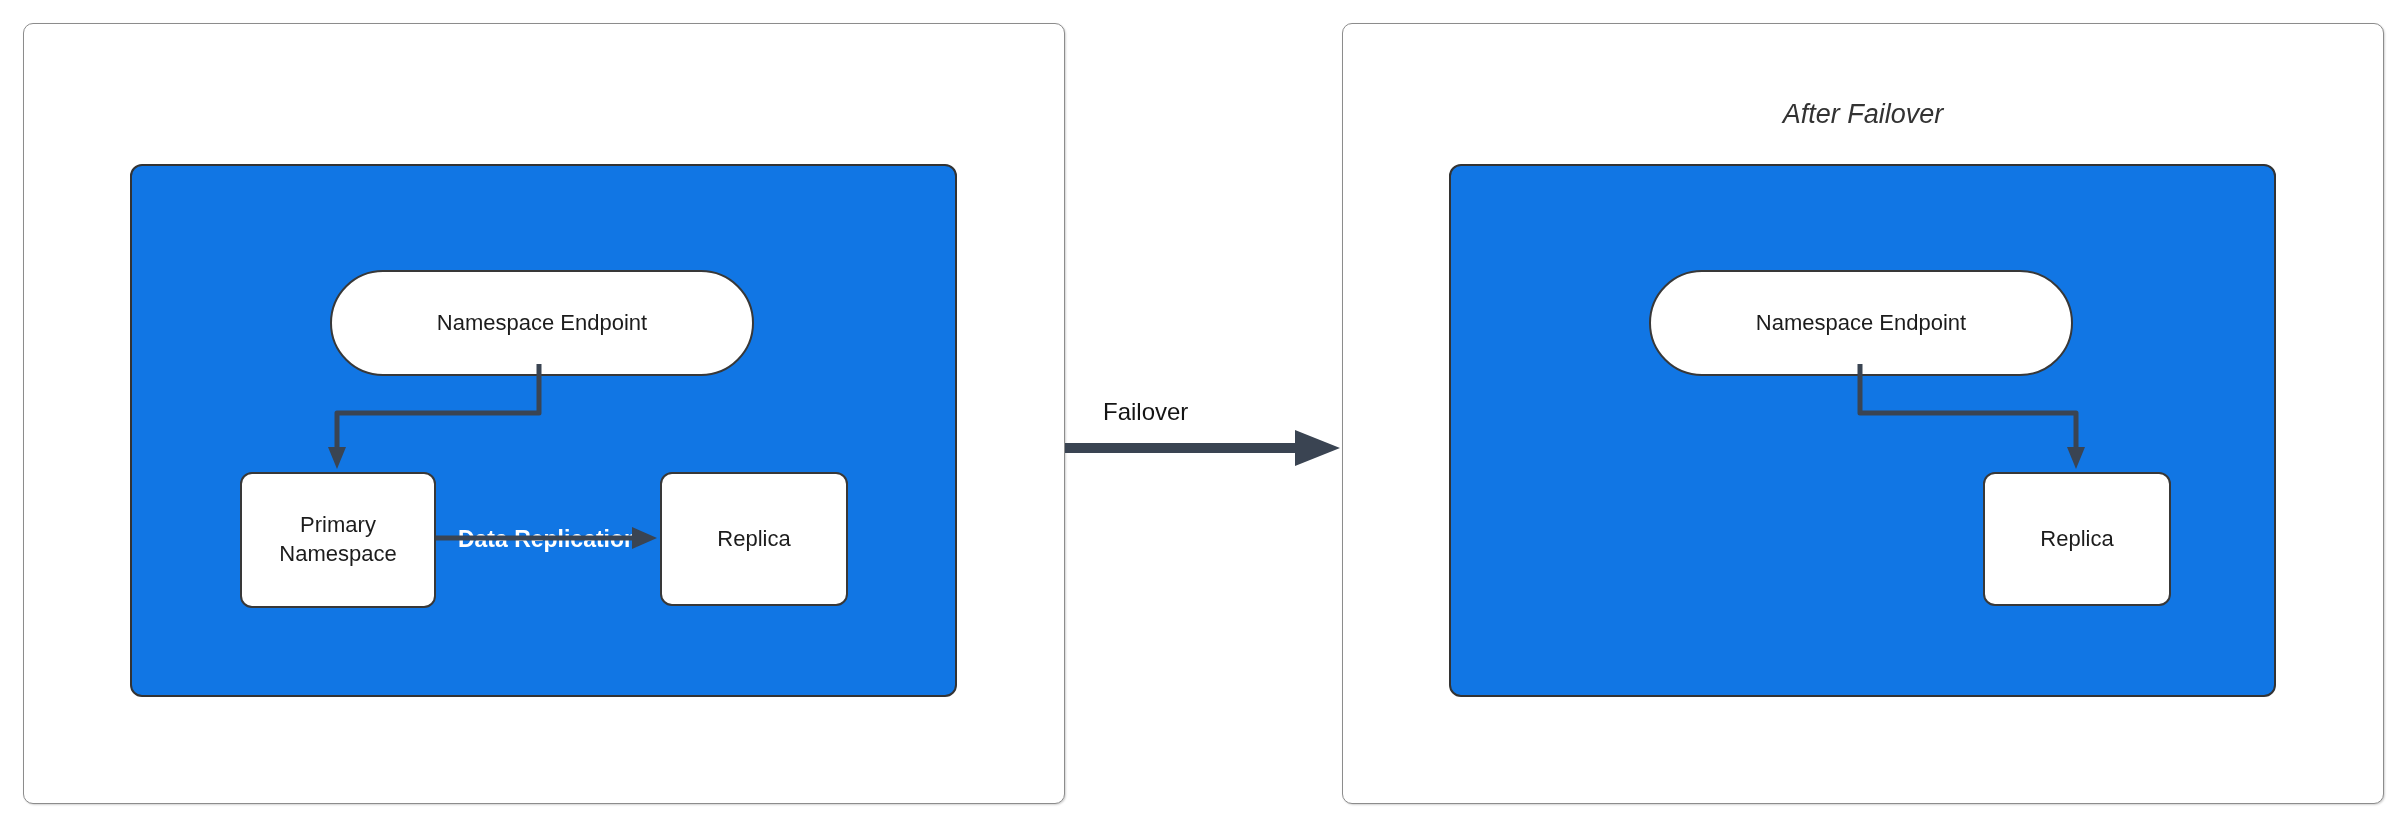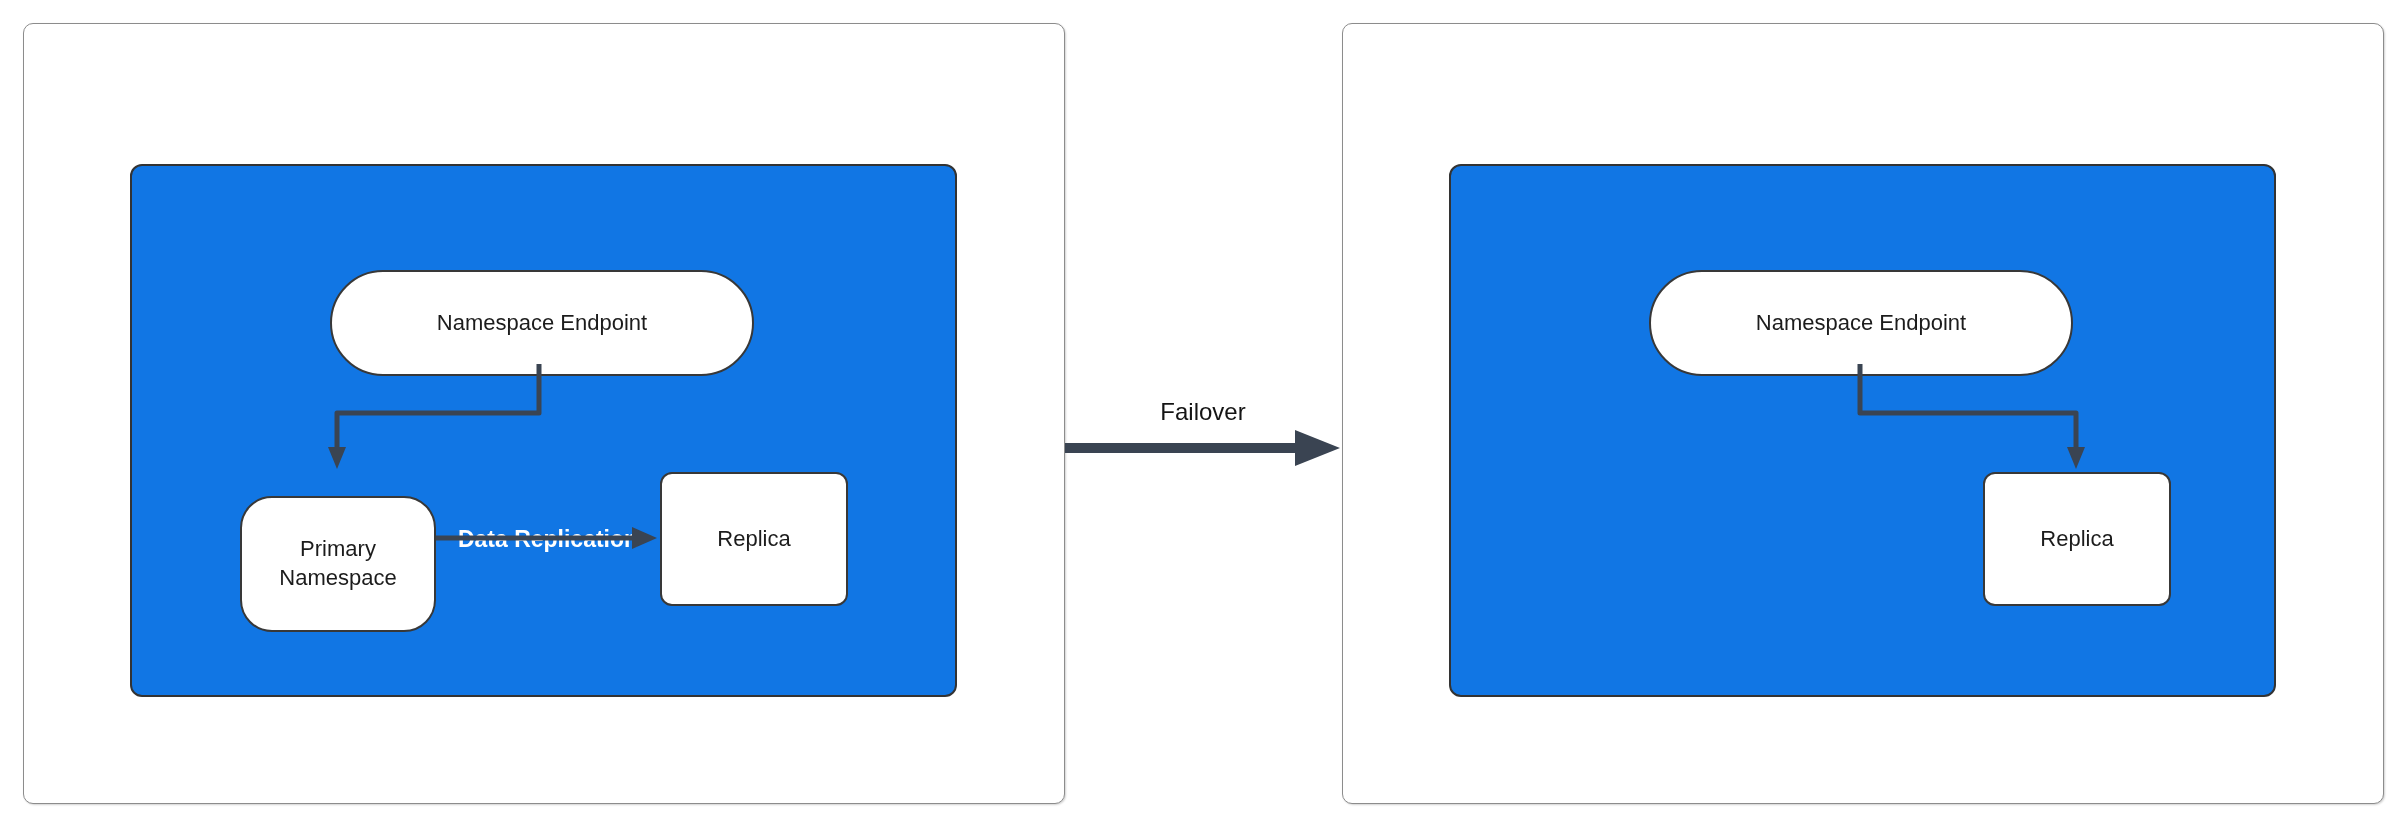--- a/index.html
+++ b/index.html
@@ -27,37 +27,37 @@
   }
   .node{
     position:absolute;display:flex;align-items:center;justify-content:center;
     background:var(--node-fill,#ffffff);
     border:2px solid var(--node-border,#383838);
     box-sizing:border-box;text-align:center;
     font-size:22px;color:var(--node-text,#1c1c1c);line-height:1.3;
   }
   .stadium{left:306px;top:234px;width:424px;height:106px;border-radius:53px;margin-top:12px;}
   .rect{border-radius:12px;}
-  .primary{left:216px;top:472px;width:196px;height:136px;padding:0 28px;border-radius:32px;}
+  .primary{left:216px;top:448px;width:196px;height:136px;padding:0 28px;}
   .replica-left{left:636px;top:448px;width:188px;height:134px;}
   .recovering{
     left:222px;top:445px;width:190px;height:139px;
     background:var(--recovering-fill,#e2e2e6);
     font-style:italic;font-size:24px;color:var(--recovering-text,#4a5360);
   }
   .replica-right{left:640px;top:448px;width:188px;height:134px;}
   .edge-label{
     position:absolute;left:437px;top:499px;width:174px;height:32px;
     display:flex;align-items:center;justify-content:center;
     background:var(--container-fill,#1176e4);
     color:var(--replication-label-color,#ffffff);
     font-weight:700;font-size:23px;white-space:nowrap;
   }
   .failover-label{
-    position:absolute;left:1103px;top:398px;width:200px;text-align:center;
+    position:absolute;left:1103px;top:398px;width:200px;
     font-size:24px;color:#141414;
   }
   svg.connectors{
     position:absolute;left:0;top:0;width:2407px;height:828px;
     pointer-events:none;
   }
   .connector{stroke:var(--arrow-color,#3a4452);stroke-width:5;fill:none;stroke-linejoin:round;}
   .connector-thick{stroke:var(--arrow-color,#3a4452);stroke-width:10;fill:none;}
   .arrowhead{fill:var(--arrow-color,#3a4452);stroke:none;}
 </style>
@@ -72,20 +72,21 @@
   <div class="node rect primary">
     <span>Primary Namespace</span>
   </div>
   <div class="node rect replica-left">
     <span>Replica</span>
   </div>
   <div class="edge-label">Data Replication</div>
 </div>
 
 <div class="panel panel-right">
+  <div class="panel-title">After Failover</div>
   <div class="container"></div>
   <div class="node stadium">
     <span>Namespace Endpoint</span>
   </div>
   <div class="node rect replica-right">
     <span>Replica</span>
   </div>
 </div>
 
 <div class="failover-label">Failover</div>

